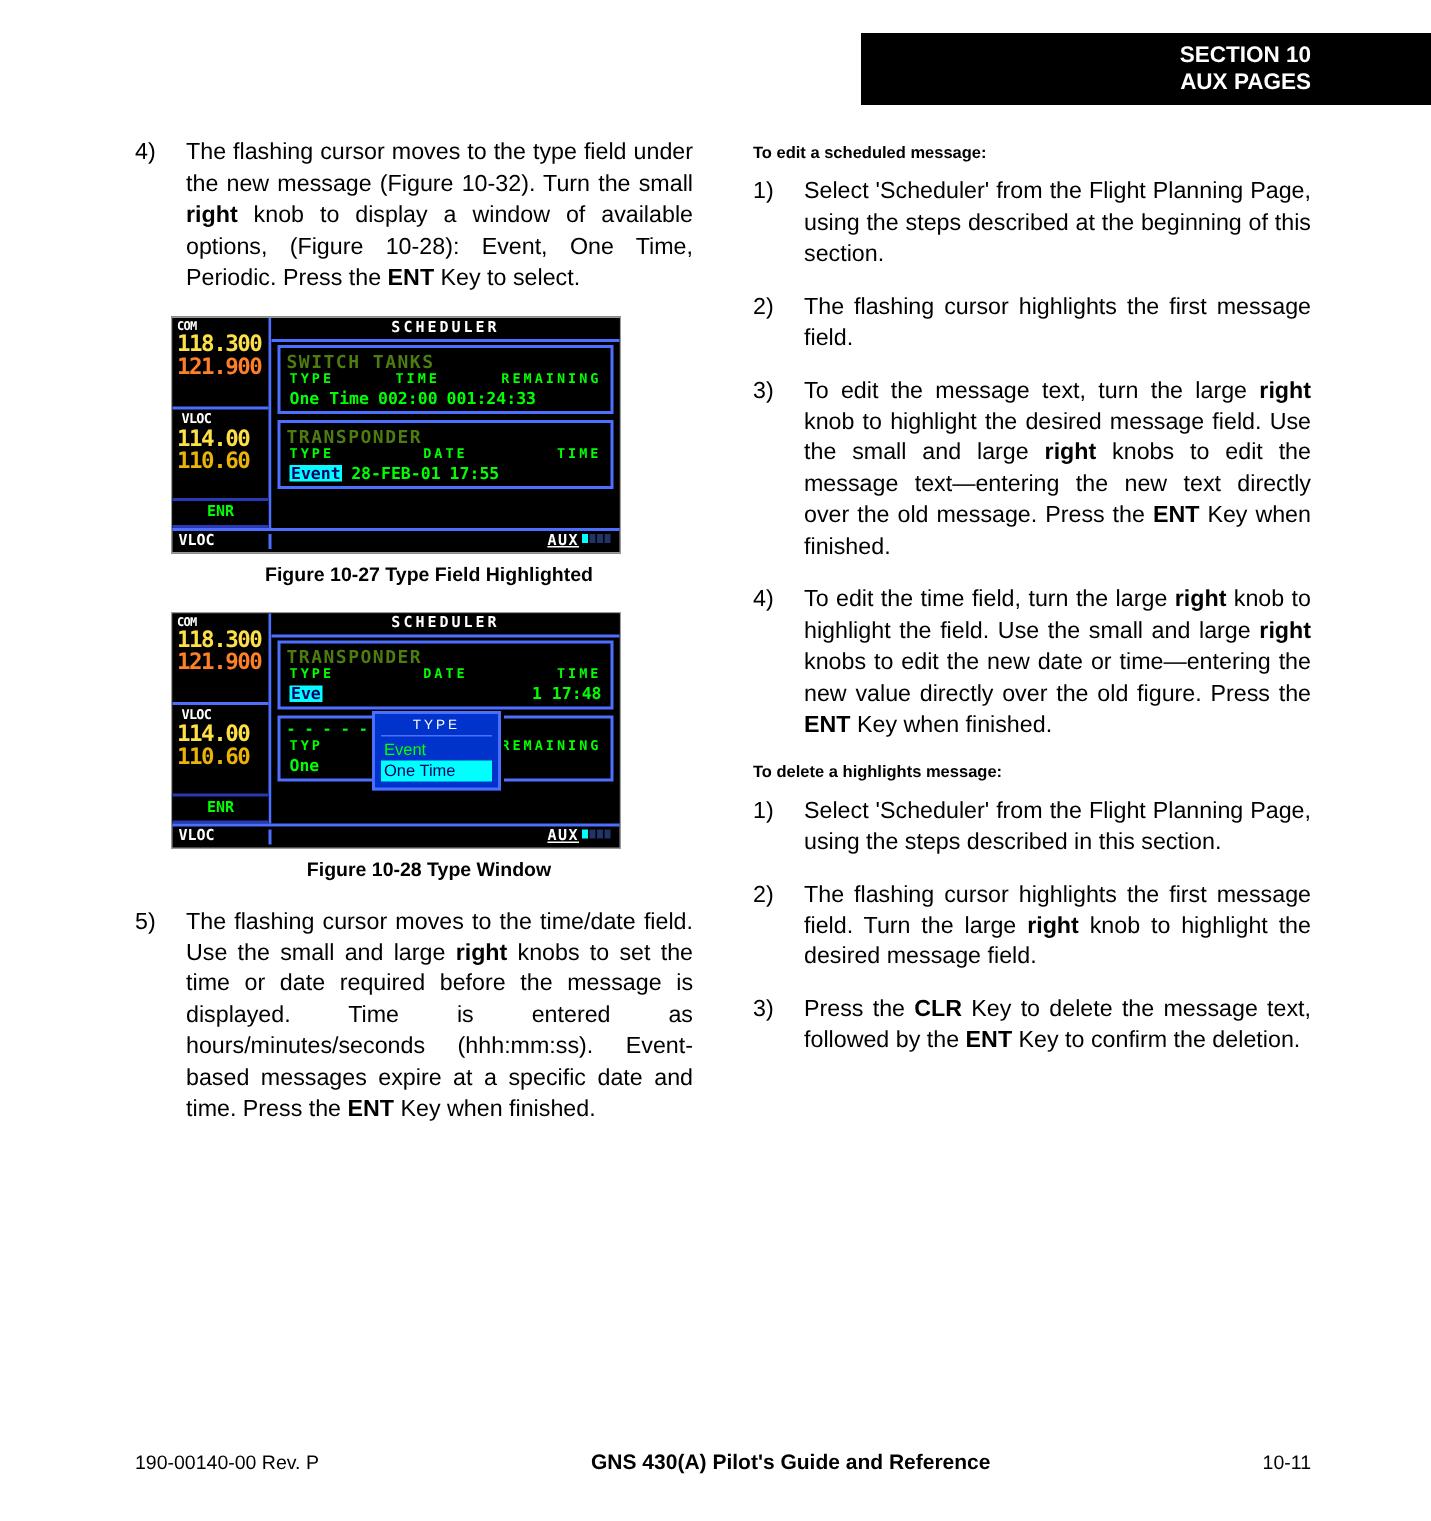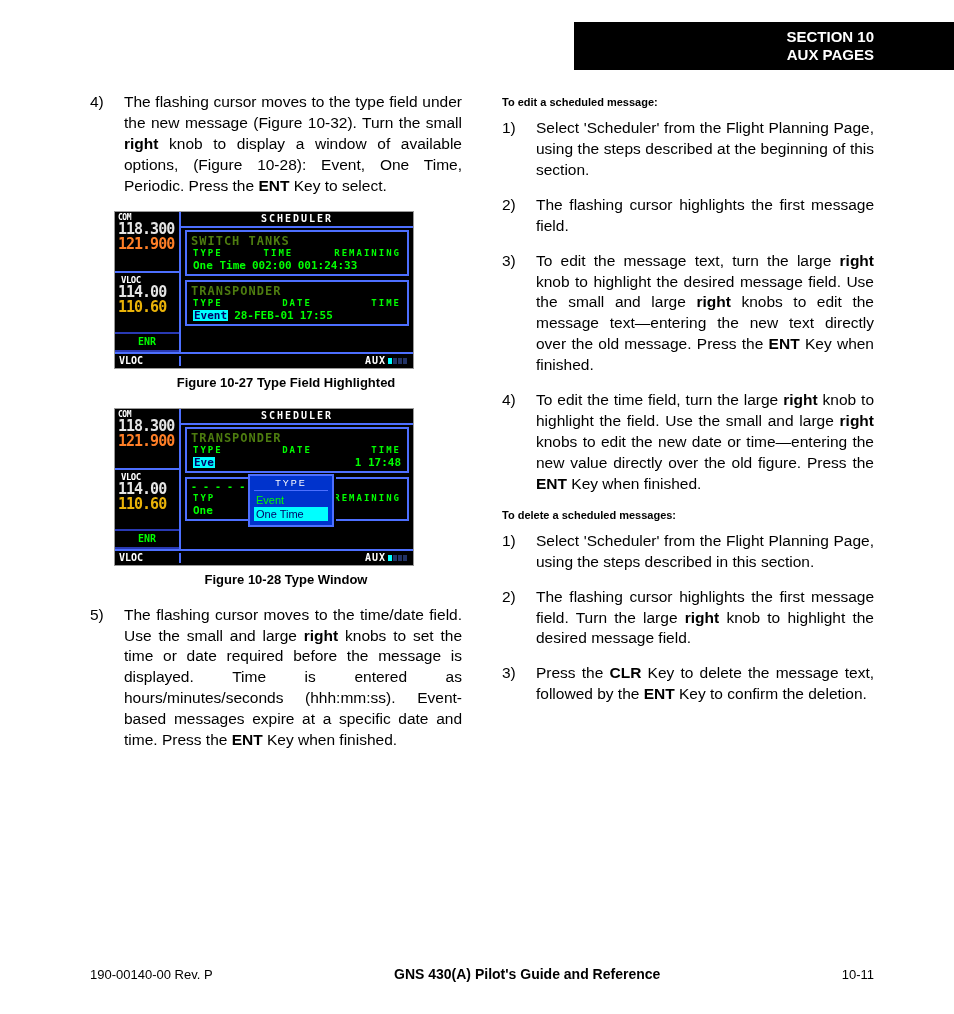--- a/index.html
+++ b/index.html
@@ -101,21 +101,21 @@
   }
   .dev-left .seg {
     flex: 1;
     color: #0ff;
     padding: 2px 3px;
     border-top: 2px solid #4d6fff;
     font-size: 9px;
     letter-spacing: -0.5px;
   }
   .dev-left .seg:first-child { border-top: none; }
-  .dev-left .freq { color: #e5e5e5; font-size: 15px; letter-spacing: -1px; }
+  .dev-left .freq { color: #fde047; font-size: 15px; letter-spacing: -1px; }
   .dev-left .freq.standby { color: #eab308; }
   .dev-left .btn { background:#000; color:#0f0; text-align:center; font-size:10px; padding:3px 0; border:2px solid #2939b3; border-left:none; border-right:none;}
   .dev-left .vloc-lbl { color:#fff; font-size:9px; padding:1px 3px 0 3px; }
   .dev-main {
     flex: 1;
     background: #000;
     display: flex;
     flex-direction: column;
   }
   .dev-title {
@@ -137,21 +137,21 @@
   .dev-box .row-hdr { color: #0f0; font-size: 9px; letter-spacing: 2px; display:flex; justify-content:space-between; padding:2px 2px;}
   .dev-box .row-val { color: #0f0; font-size: 11px; display:flex; gap:6px; padding:0 2px;}
   .highlight { background:#0ff; color:#006; padding:0 1px;}
   .dev-footer {
     display:flex;
     align-items:center;
     height:16px;
     border-top:2px solid #4d6fff;
   }
   .dev-footer .vloc { width:66px; color:#fff; padding:0 4px; font-size:10px; border-right:2px solid #4d6fff;}
-  .dev-footer .aux { color:#fff; font-size:10px; letter-spacing:1px; margin-left:auto; padding-right:6px; display:flex; align-items:center; gap:2px;}
+  .dev-footer .aux { color:#fff; font-size:10px; letter-spacing:1px; margin-left:auto; padding-right:6px; display:flex; align-items:flex-start; gap:2px;text-decoration:underline;}
   .bars { display:inline-flex; gap:1px;}
   .bars i { width:4px; height:6px; background:#0ff; display:inline-block;}
   .bars i.off { background:#223366;}
   .popup {
     position:absolute;
     background:#0033cc;
     border:2px solid #4d6fff;
     padding:2px 4px 4px 4px;
     color:#fff;
     font-size:10px;
@@ -336,21 +336,21 @@
         <span>To edit the message text, turn the large </span><b>right</b><span> knob to highlight the desired message field.  Use the small and large </span><b>right</b><span> knobs to edit the message text—entering the new text directly over the old message.  Press the </span><b>ENT</b><span> Key when finished.</span>
       </div>
     </div>
     <div class="list-item">
       <div class="num">4)</div>
       <div class="txt">
         <span>To edit the time field, turn the large </span><b>right</b><span> knob to highlight the field.  Use the small and large </span><b>right</b><span> knobs to edit the new date or time—entering the new value directly over the old figure.  Press the </span><b>ENT</b><span> Key when finished.</span>
       </div>
     </div>
 
-    <div class="subhead">To delete a scheduled messages:</div>
+    <div class="subhead">To delete a highlights message:</div>
 
     <div class="list-item">
       <div class="num">1)</div>
       <div class="txt">Select 'Scheduler' from the Flight Planning Page, using the steps described in this section.</div>
     </div>
     <div class="list-item">
       <div class="num">2)</div>
       <div class="txt">
         <span>The flashing cursor highlights the first message field.  Turn the large </span><b>right</b><span> knob to highlight the desired message field.</span>
       </div>

